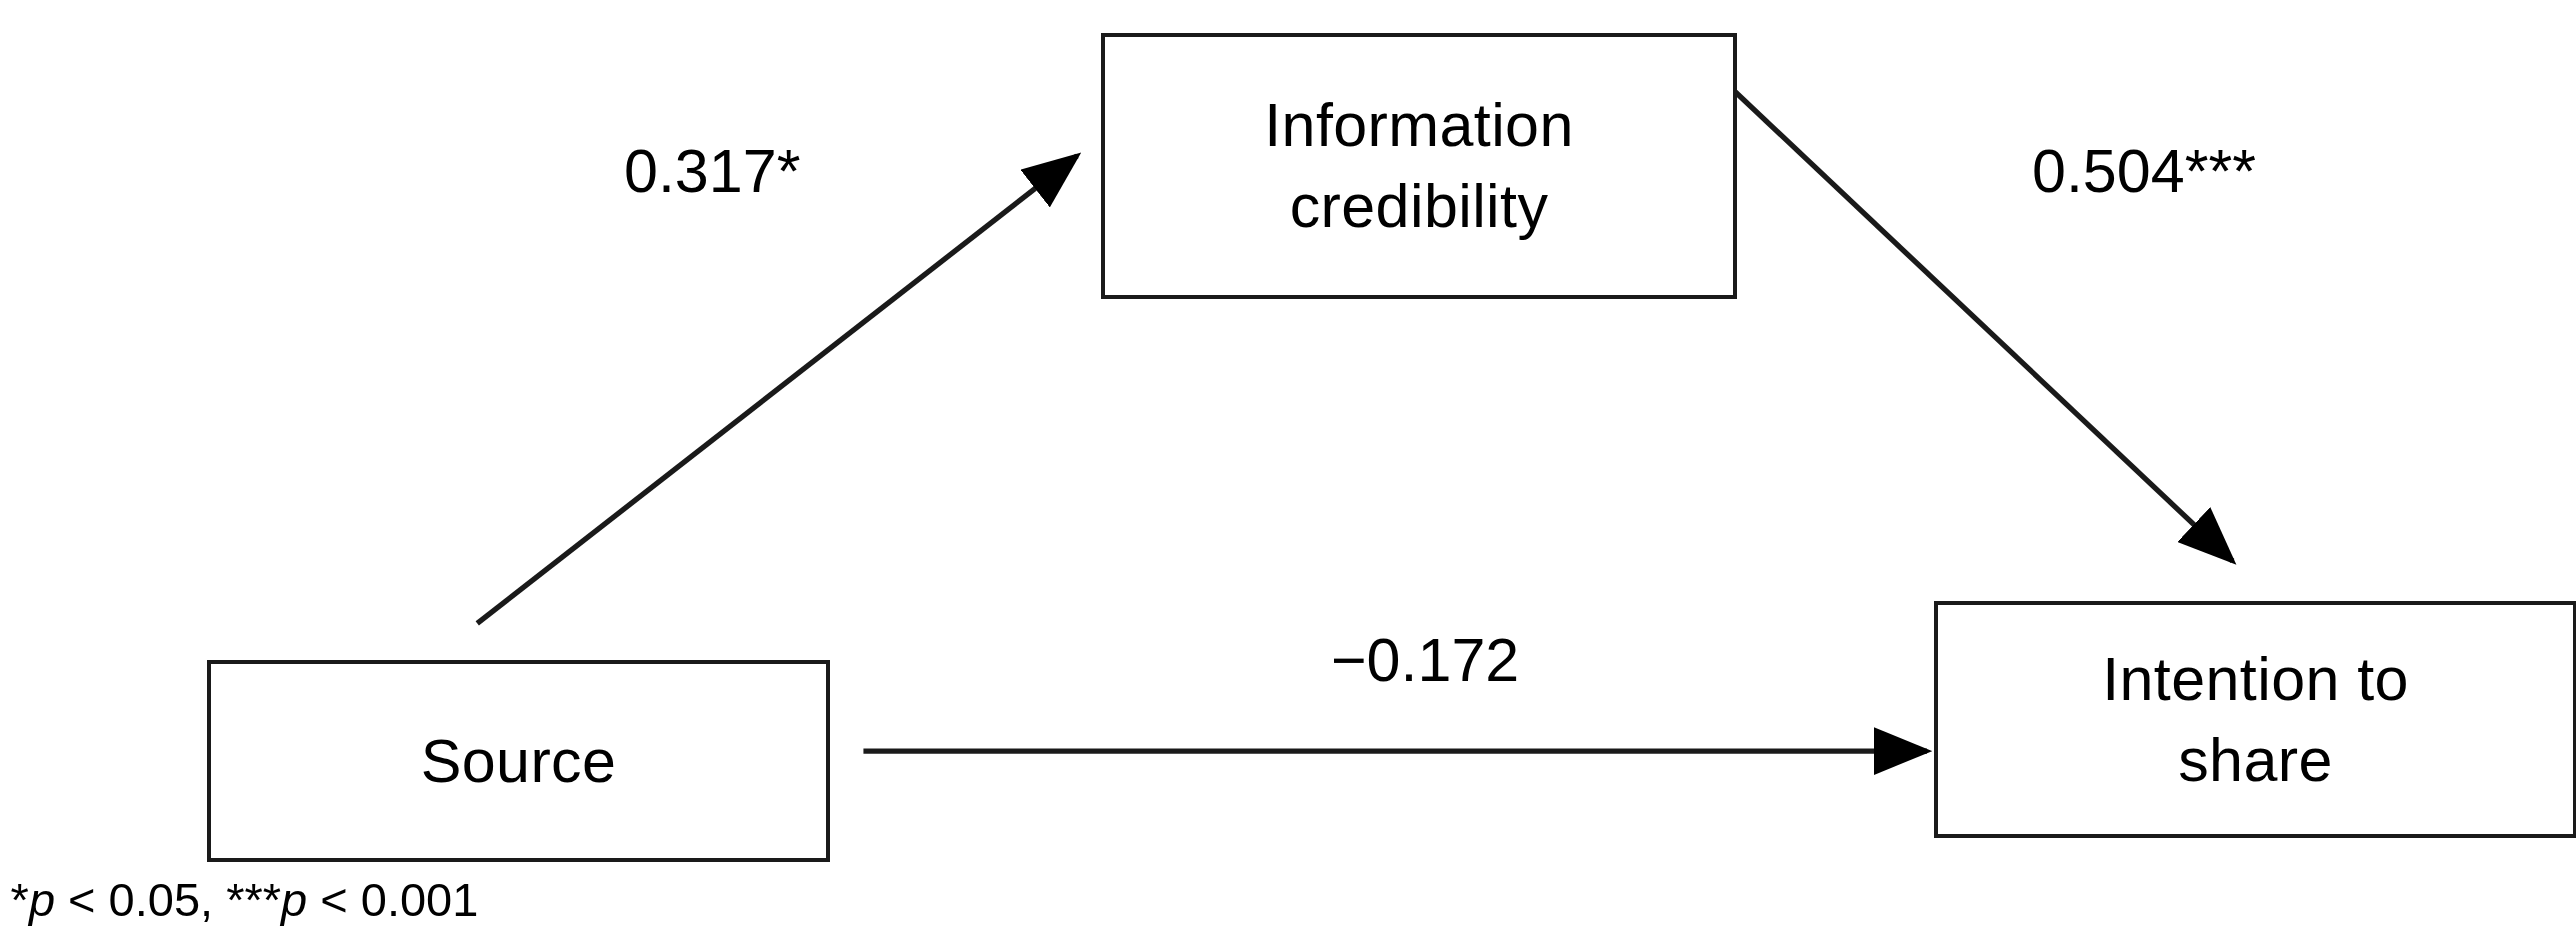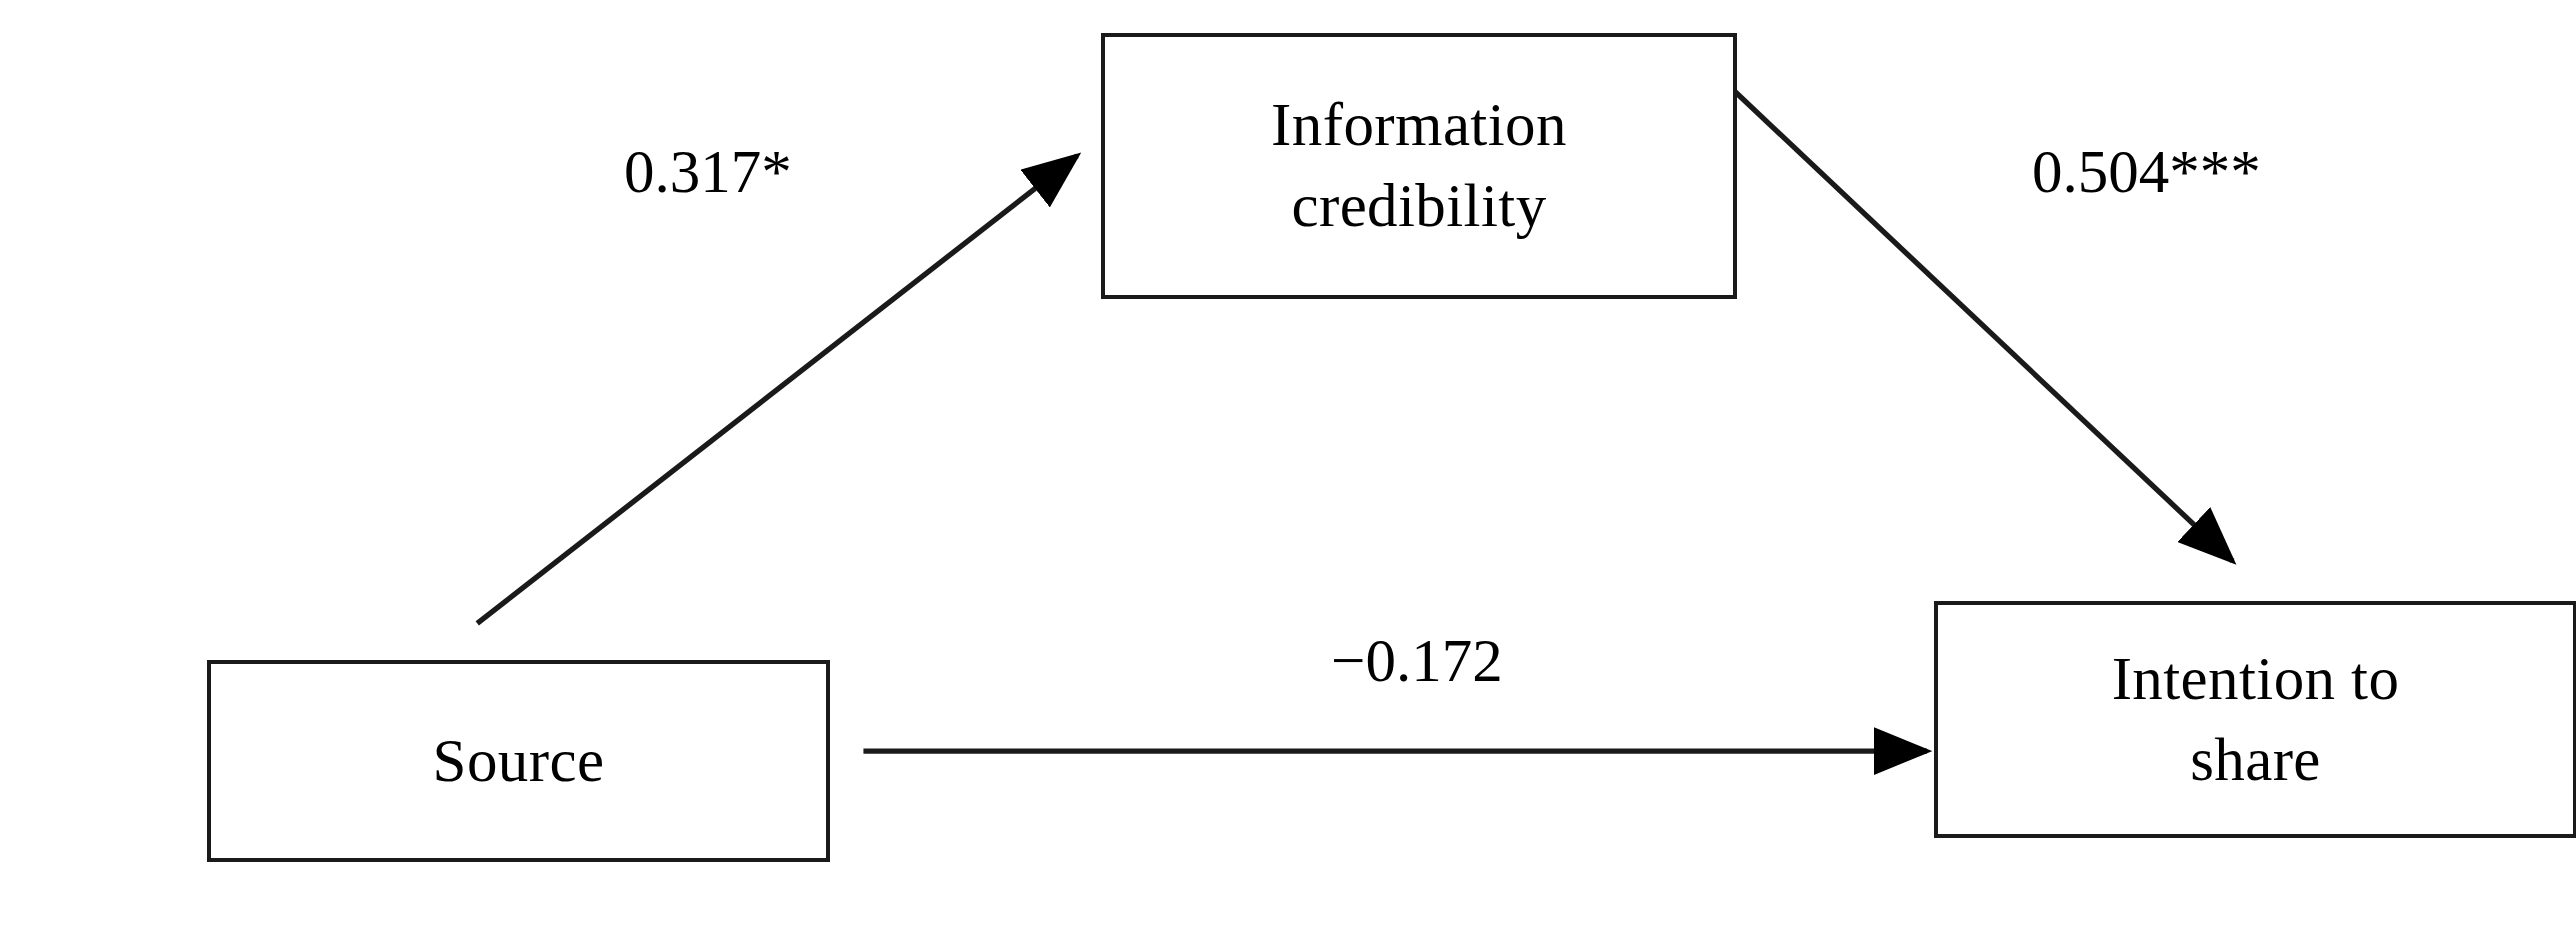--- a/index.html
+++ b/index.html
@@ -6,21 +6,21 @@
     margin: 0;
     padding: 0;
     background: #ffffff;
   }
   #stage {
     position: relative;
     width: 2576px;
     height: 951px;
     background: #ffffff;
     overflow: hidden;
-    font-family: Liberation Serif, serif;
+    font-family: Liberation Sans, sans-serif;
     color: #000000;
   }
 
   
   .node-box {
     position: absolute;
     box-sizing: border-box;
     border: 4.6px solid #1a1a1a;
     background: #ffffff;
     display: flex;
@@ -104,15 +104,18 @@
   <div class="node-box" id="box-source">
     <span class="node-label">Source</span>
   </div>
 
   <div class="coef-label" id="coef-a">0.317*</div>
 
   <div class="coef-label" id="coef-b">0.504***</div>
 
   <div class="coef-label" id="coef-c">−0.172</div>
 
+  <div id="footnote">
+    <span>*</span><span class="ital">p</span><span> &lt; 0.05, </span><span>***</span><span class="ital">p</span><span> &lt; 0.001</span>
+  </div>
 
 </div>
 
 
 </body></html>

